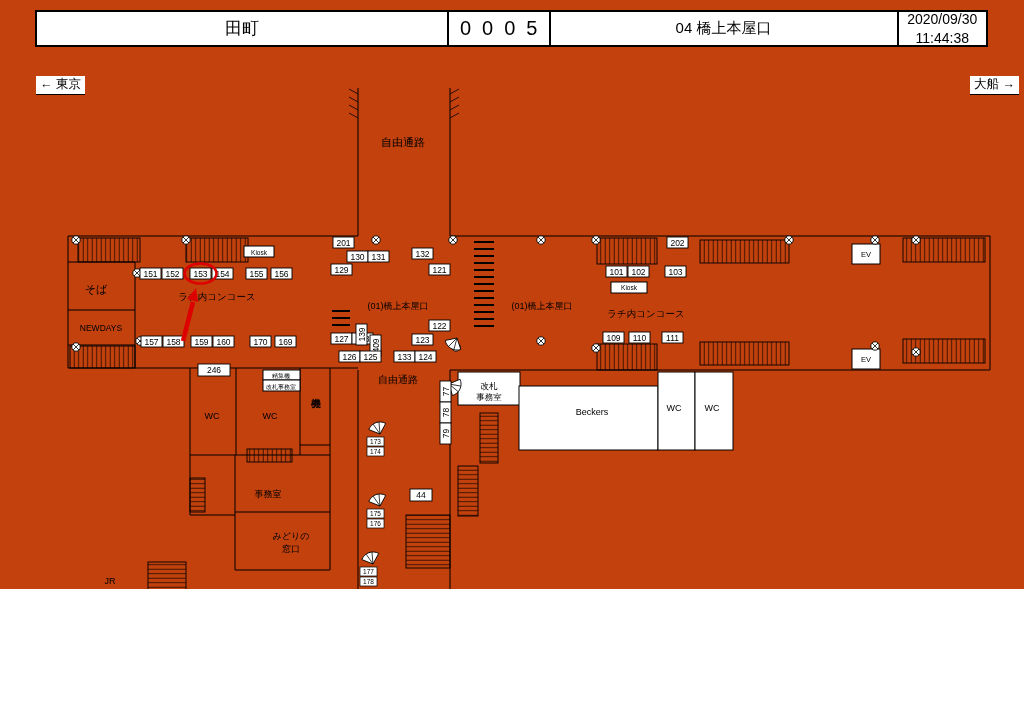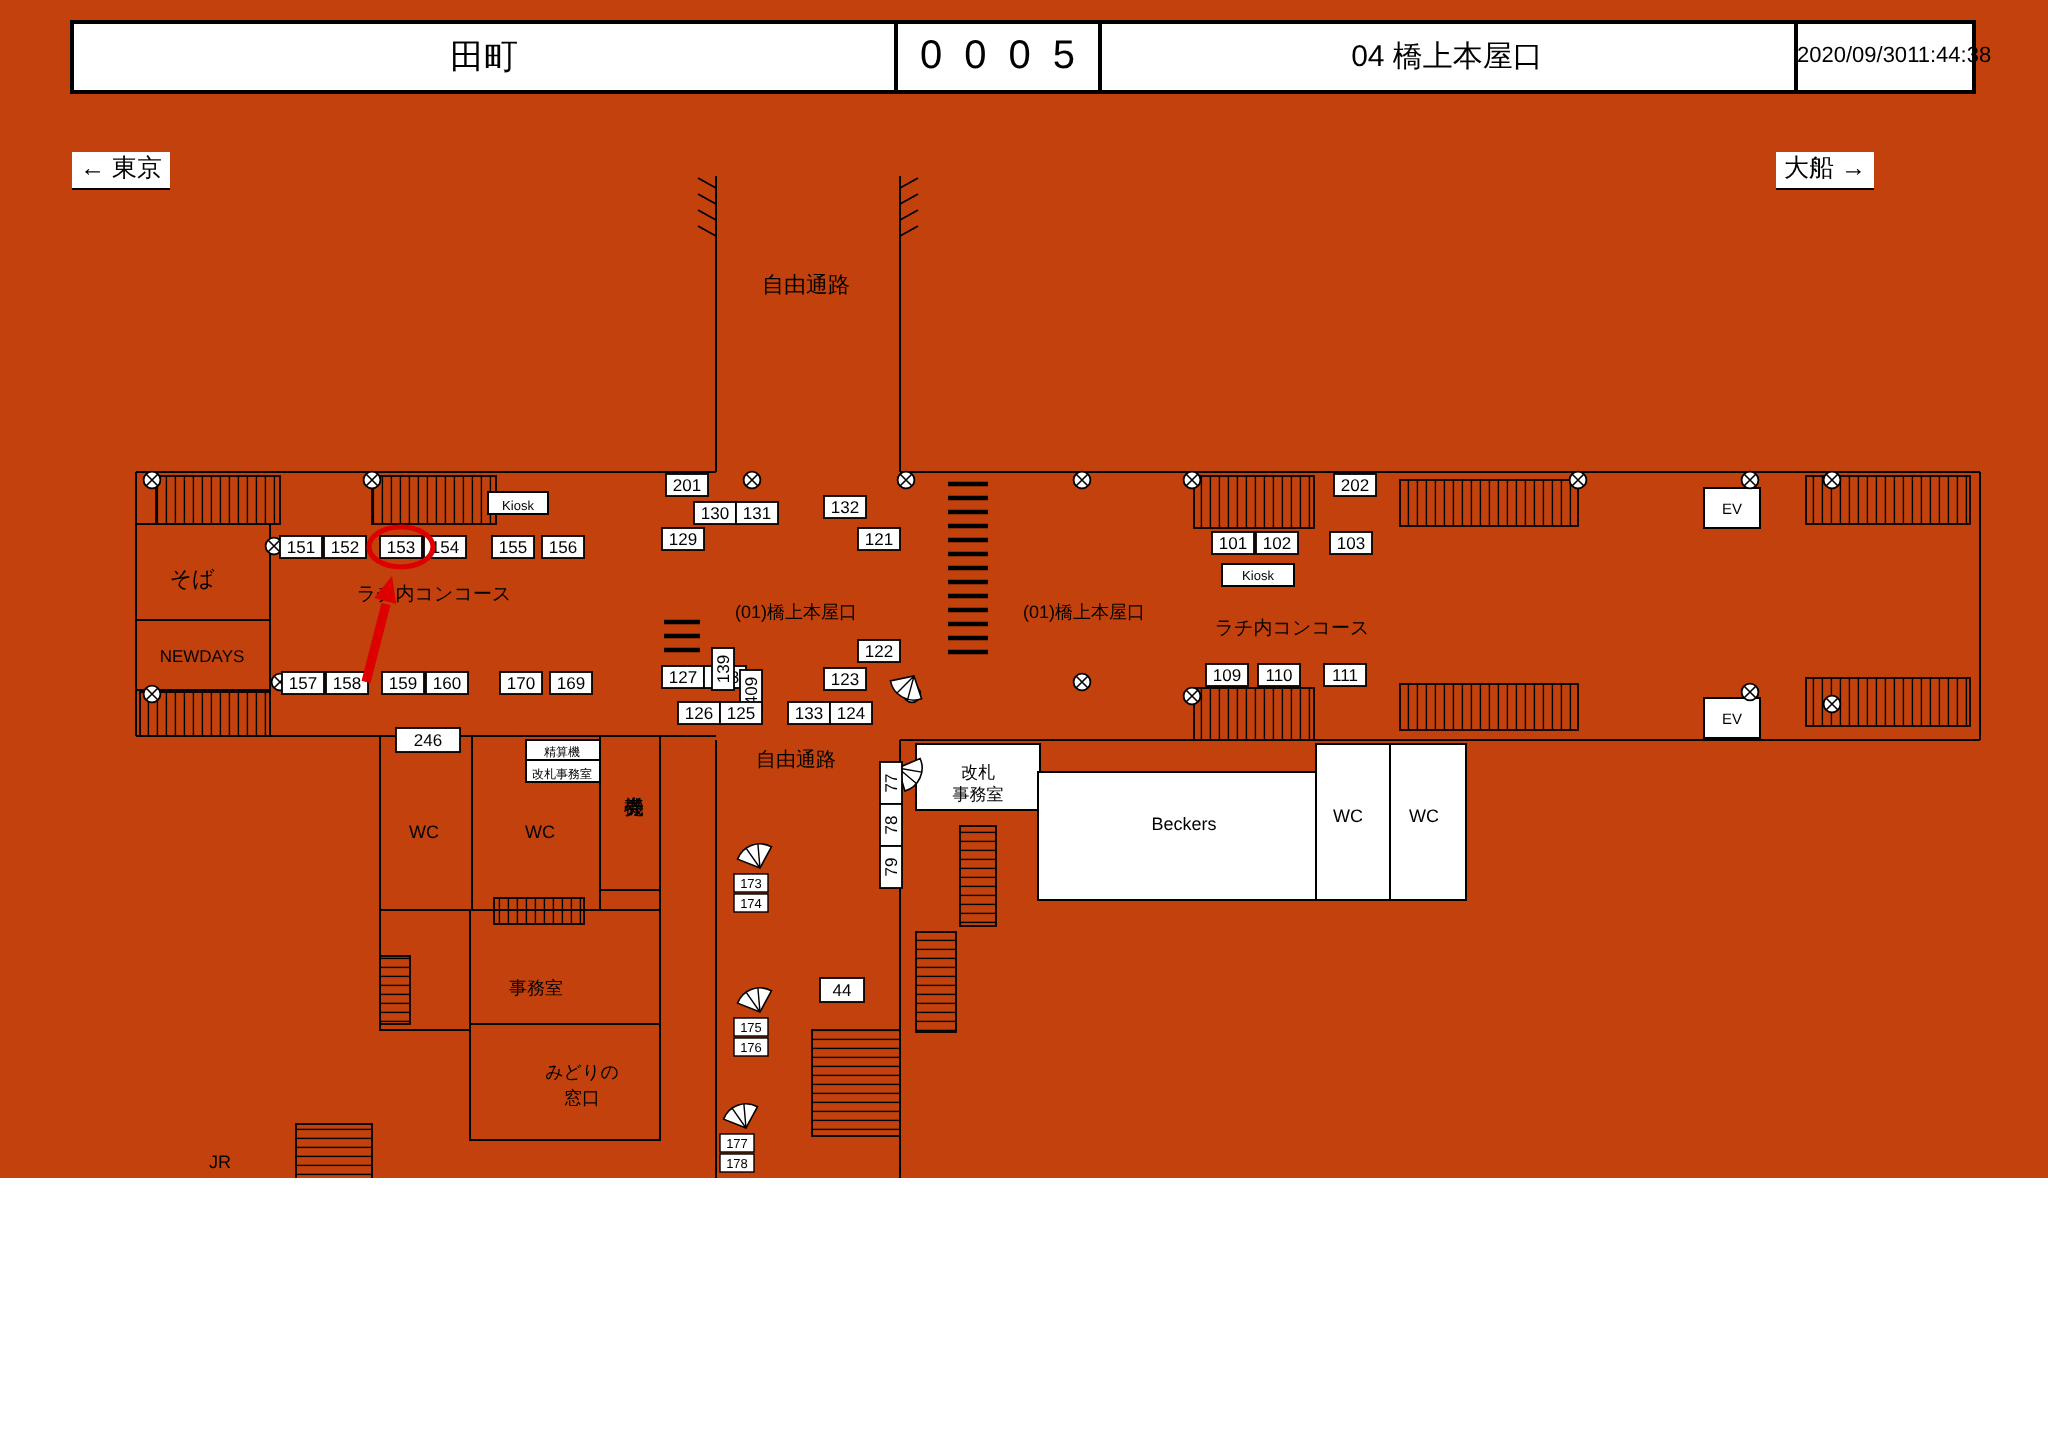--- a/index.html
+++ b/index.html
@@ -8,25 +8,25 @@
           font-family:"Liberation Sans","DejaVu Sans",sans-serif;color:#000;overflow:hidden}
   
   .header{position:absolute;left:35px;top:10px;width:953px;height:37px;display:flex;
           border:2px solid #000;background:#fff}
   .hcell{display:flex;align-items:center;justify-content:center;height:100%;
          border-left:2px solid #000;font-size:20px}
   .hcell:first-child{border-left:none}
   .c1{flex:0 0 410px;font-size:17px}
   .c2{flex:0 0 100px;letter-spacing:.55em;padding-left:.55em}
   .c3{flex:0 0 348px;font-size:15px}
-  .c4{flex:1 1 auto;flex-direction:row;font-size:11px;line-height:1.35}
+  .c4{flex:1 1 auto;flex-direction:column;font-size:14px;line-height:1.35}
   
   .dir{position:absolute;font-size:12.5px;border-bottom:1.4px solid #000;padding:0 4px 1px;background:#fff}
   .dir-left{left:36px;top:76px}
-  .dir-right{left:888px;top:76px}
+  .dir-right{left:970px;top:76px}
   
   svg{position:absolute;left:0;top:0}
   svg text{font-family:"Liberation Sans","DejaVu Sans",sans-serif;fill:#000}
   .walls{stroke:#000;stroke-width:1;fill:none}
   .thin{stroke:#000;stroke-width:.8;fill:none}
   .gate{stroke:#000;stroke-width:2.2;fill:none}
   .room{fill:#fff;stroke:#000;stroke-width:1}
   .stv{fill:url(#hv);stroke:#000;stroke-width:.9}
   .sth{fill:url(#hh);stroke:#000;stroke-width:.9}
   .cam rect{fill:#fff;stroke:#000;stroke-width:.9}

